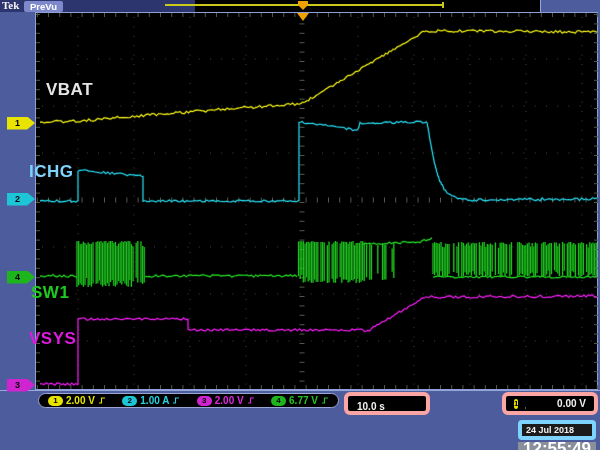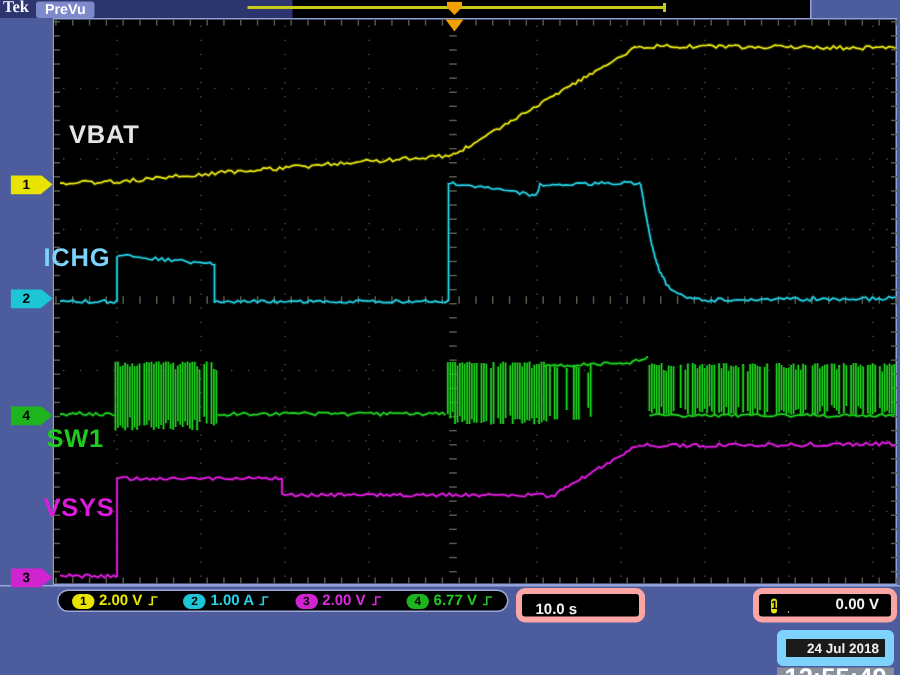--- a/index.html
+++ b/index.html
@@ -43,21 +43,21 @@
   .bwicon{display:block;}
 
   .sbox{position:absolute;background:#000;border:4px solid #fca5a5;border-radius:6px;color:#f2f2f2;font-weight:bold;box-sizing:border-box;}
   .tbox{left:344px;top:1px;width:86px;height:23px;font-size:10px;line-height:21px;padding-left:9px;}
   .abox{left:436px;top:1px;width:58px;height:25px;font-size:9px;line-height:11px;padding:1px 0 0 6px;}
   .trbox{left:502px;top:1px;width:96px;height:23px;display:flex;align-items:center;gap:6px;padding:0 8px;}
   .trbox .rval{color:#f2f2f2;margin-left:25px;}
 
   .watermark{position:absolute;left:392px;top:35px;z-index:5;font-size:17px;color:rgba(46,180,168,0.92);letter-spacing:0.3px;}
   .dtbox{position:absolute;left:518px;top:29px;z-index:6;}
-  .datebox{background:#1b1b1b;border:6px solid #7dd3fc;border-radius:4px;padding:0 4px;font-size:9px;font-weight:bold;color:#f0f0f0;line-height:12px;white-space:nowrap;text-align:right;}
+  .datebox{background:#1b1b1b;border:4px solid #7dd3fc;border-radius:4px;padding:0 4px;font-size:9px;font-weight:bold;color:#f0f0f0;line-height:12px;white-space:nowrap;}
   .timebox{display:inline-block;background:#8a8f9c;border-radius:0 0 4px 4px;padding:0 5px;font-size:17px;font-weight:bold;color:#fff;line-height:13px;}
 </style>
 </head>
 <body>
 
 <div id="screen">
 
   <div class="topbar">
     <div class="recordstrip"></div>
     <div class="recordline"></div>

